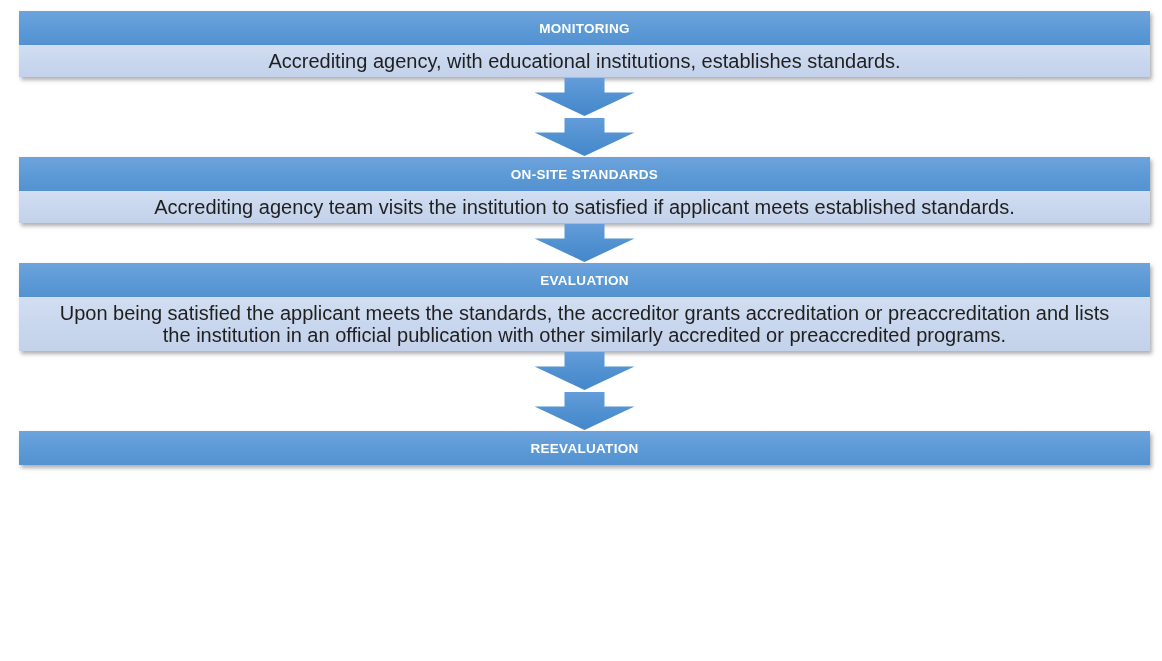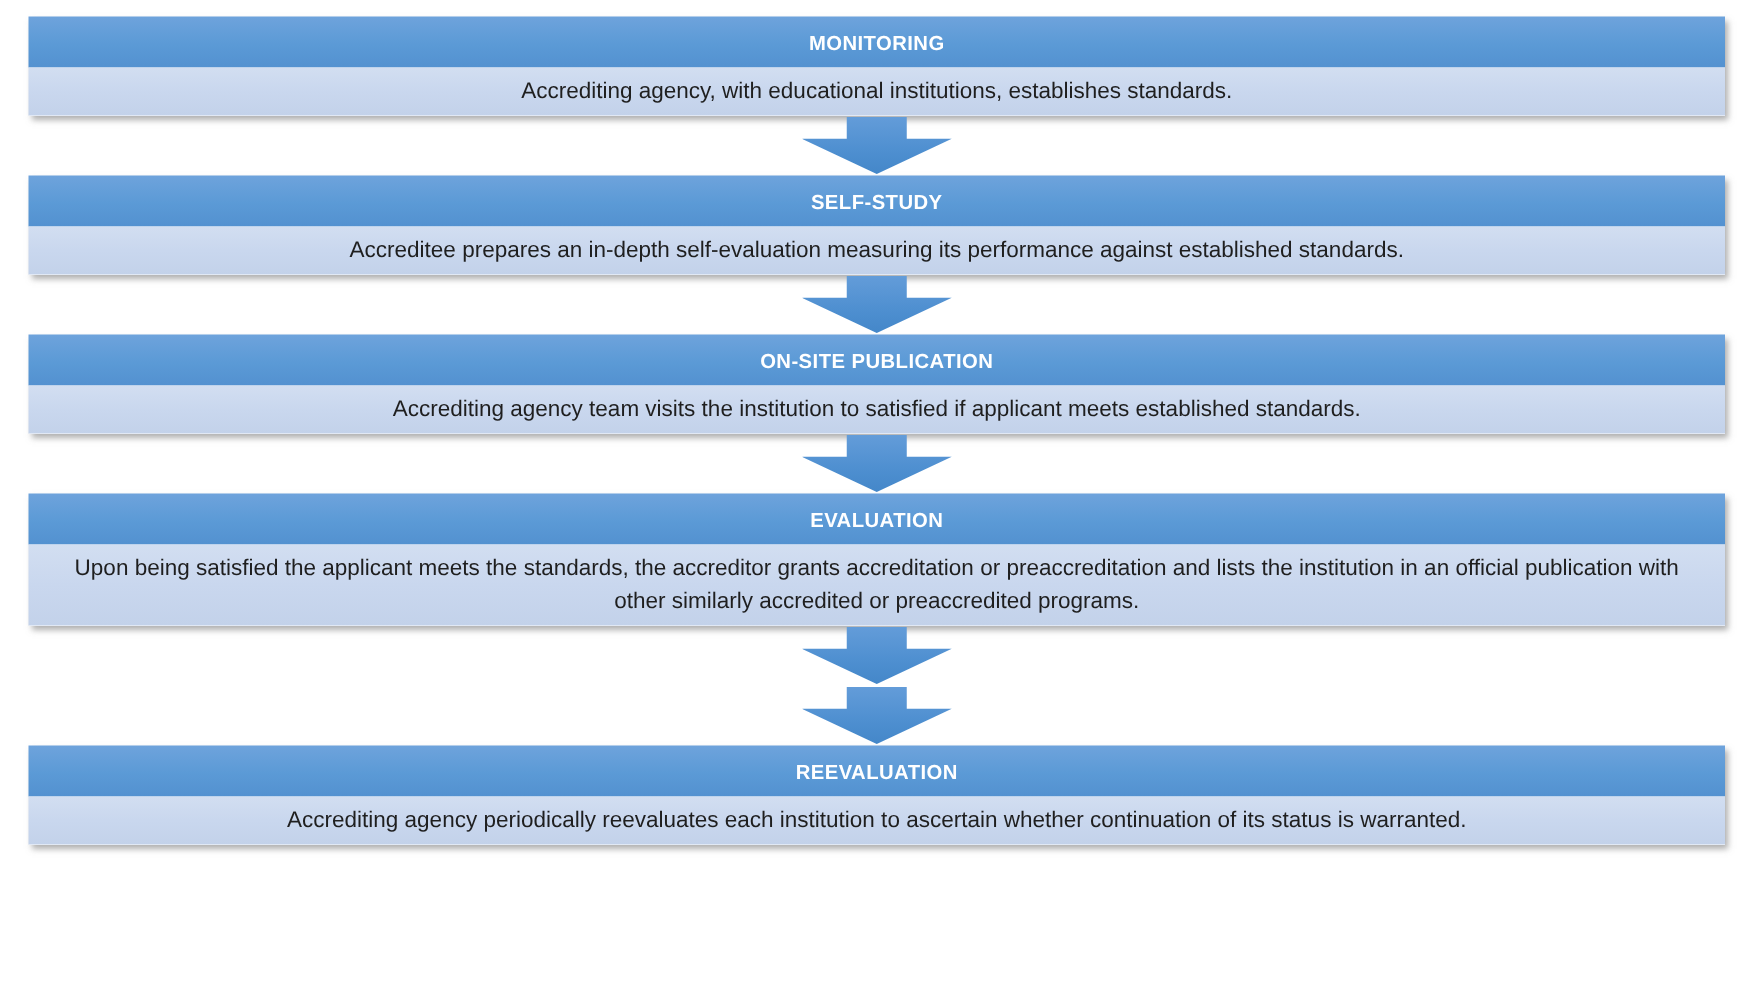--- a/index.html
+++ b/index.html
@@ -36,21 +36,21 @@
     font-size: 13.5px;
     letter-spacing: 0.3px;
   }
   .step-body {
     display: flex;
     align-items: center;
     justify-content: center;
     text-align: center;
     background: linear-gradient(180deg, #d2def1 0%, #c9d7ee 50%, #c3d2ea 100%);
     color: #1f1f1f;
-    font-size: 15px;
+    font-size: 20px;
     line-height: 22px;
     padding: 5px 30px;
     min-height: 32px;
   }
   .arrow-zone {
     height: 40px;
     display: flex;
     align-items: flex-start;
     justify-content: center;
     flex: none;
@@ -71,47 +71,42 @@
   <div class="flow">
 
     <section class="step">
       <div class="step-header">MONITORING</div>
       <div class="step-body">Accrediting agency, with educational institutions, establishes standards.</div>
     </section>
     <div class="arrow-zone">
       <div class="arrow-down"></div>
     </div>
 
-    <section class="step">
-      <div class="step-header">SELF-STUDY</div>
-      <div class="step-body">Accreditee prepares an in-depth self-evaluation measuring its performance against established standards.</div>
-    </section>
     <div class="arrow-zone">
       <div class="arrow-down"></div>
     </div>
 
     <section class="step">
-      <div class="step-header">ON-SITE PUBLICATION</div>
+      <div class="step-header">ON-SITE STANDARDS</div>
       <div class="step-body">Accrediting agency team visits the institution to satisfied if applicant meets established standards.</div>
     </section>
     <div class="arrow-zone">
       <div class="arrow-down"></div>
     </div>
 
     <section class="step">
       <div class="step-header">EVALUATION</div>
       <div class="step-body">Upon being satisfied the applicant meets the standards, the accreditor grants accreditation or preaccreditation and lists the institution in an official publication with other similarly accredited or preaccredited programs.</div>
     </section>
     <div class="arrow-zone">
       <div class="arrow-down"></div>
     </div>
 
     <div class="arrow-zone">
       <div class="arrow-down"></div>
     </div>
 
     <section class="step">
       <div class="step-header">REEVALUATION</div>
-      <div class="step-body">Accrediting agency periodically reevaluates each institution to ascertain whether continuation of its status is warranted.</div>
     </section>
 
   </div>
 </div>
 
 </body></html>

